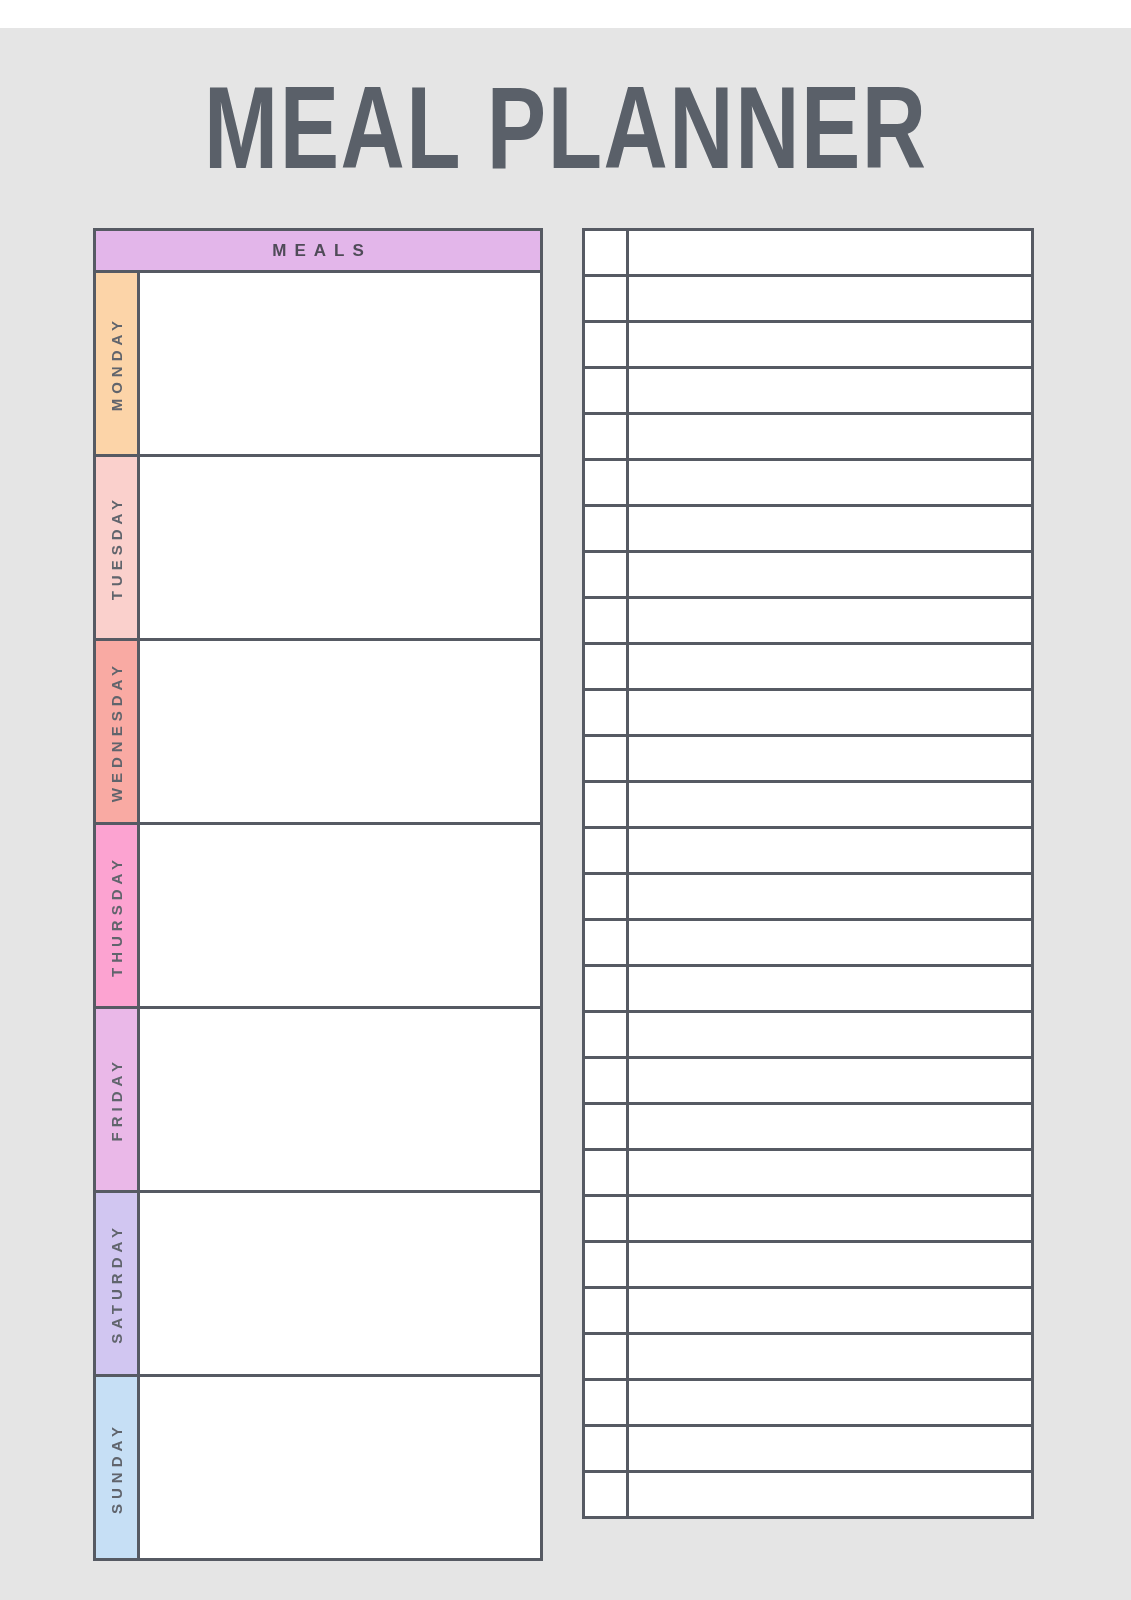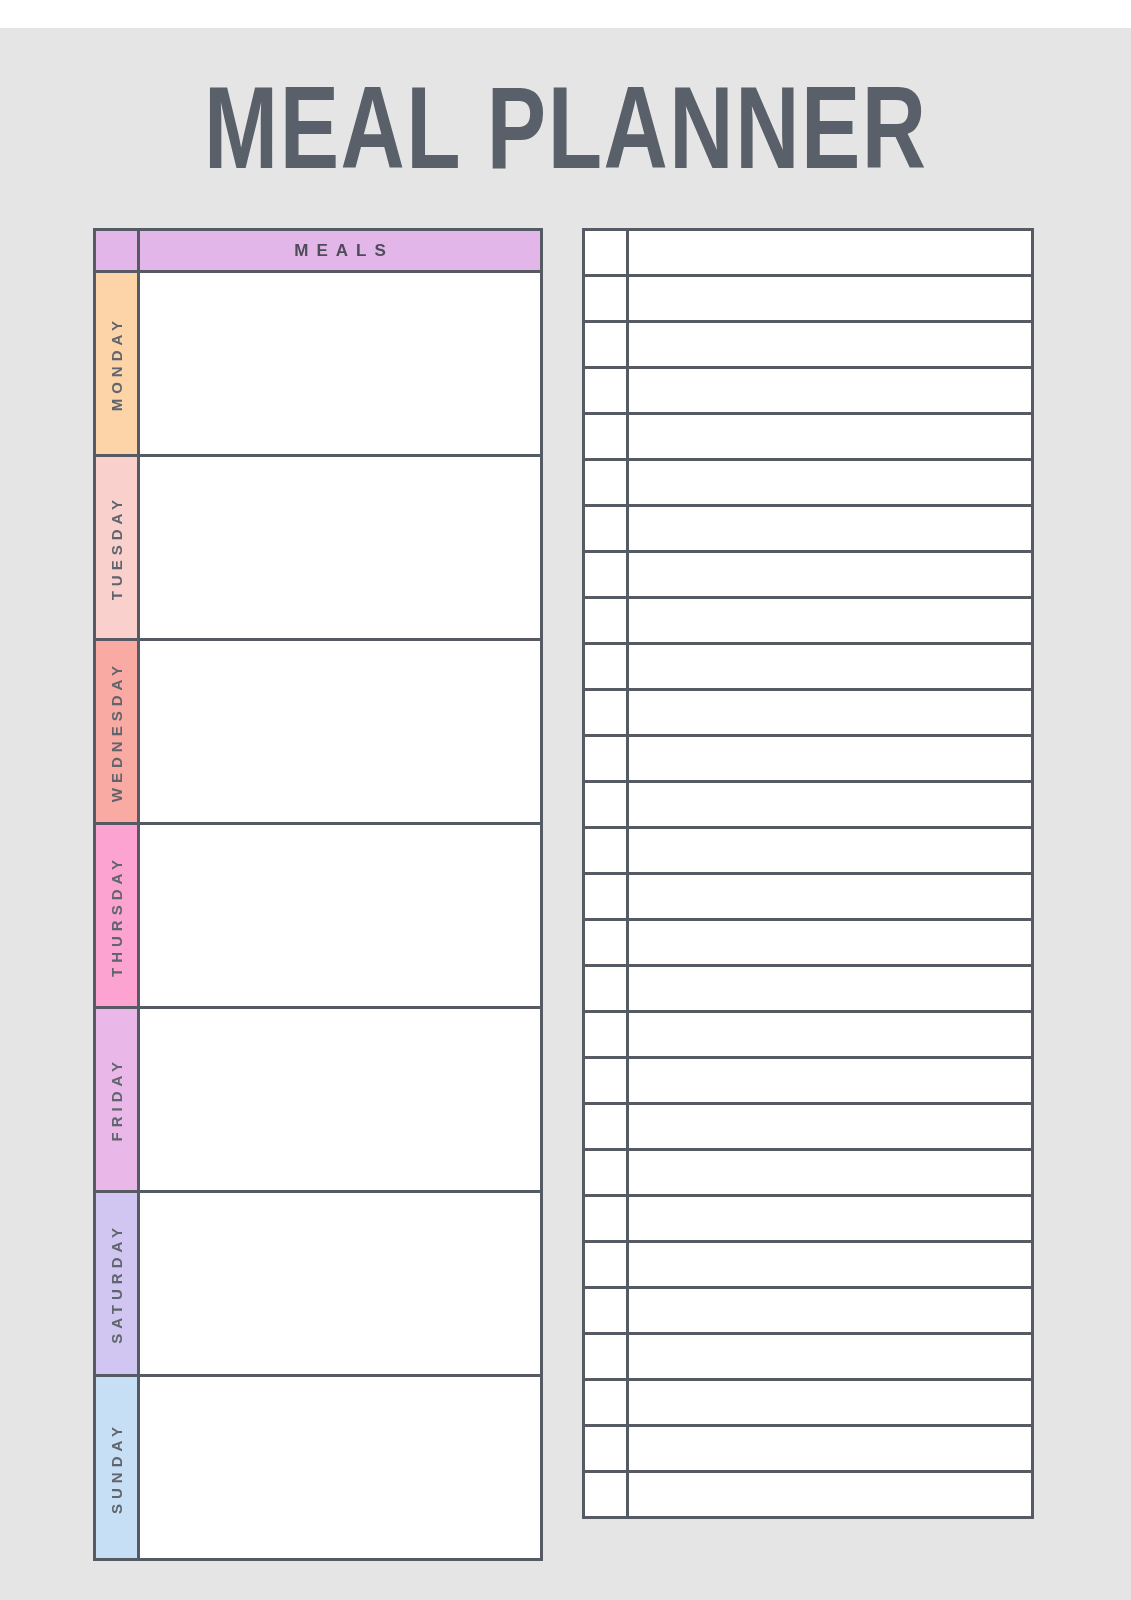--- a/index.html
+++ b/index.html
@@ -46,20 +46,21 @@
     border: 3px solid #565a63;
     background: #ffffff;
   }
   .meal-table { left: 93px;  width: 450px; }
   .shop-table { left: 582px; width: 452px; }
 
   .header-row {
     display: flex;
     height: 39px;
     border-bottom: 3px solid #565a63;
+    flex-direction: column;
   }
   .header-label {
     flex: 1;
     display: flex;
     align-items: center;
     justify-content: center;
     font-size: 17px;
     font-weight: 700;
     letter-spacing: 8px;
     text-indent: 8px;

